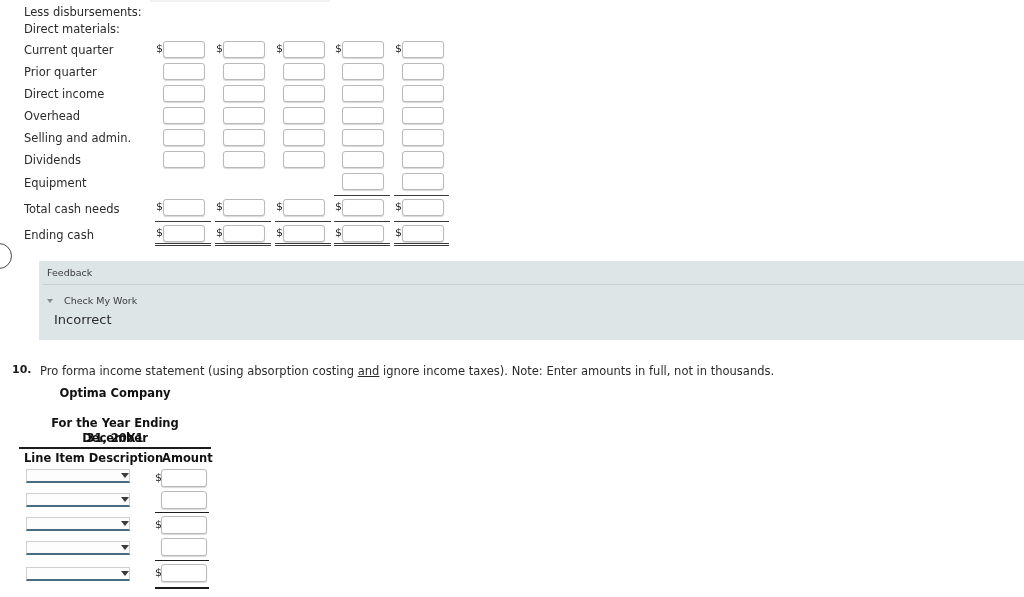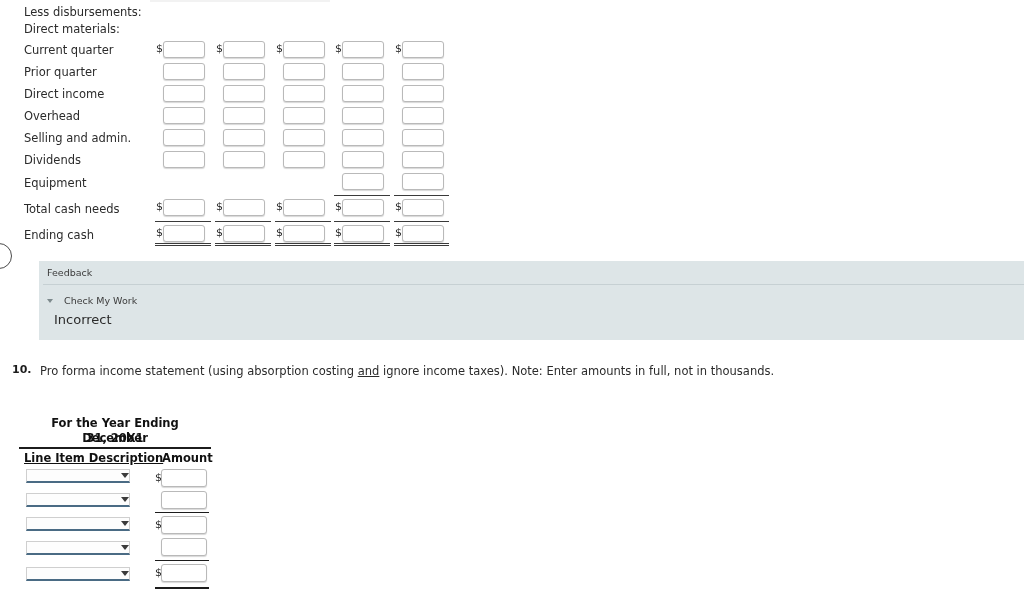--- a/index.html
+++ b/index.html
@@ -325,25 +325,26 @@
     <div class="cmw-row">
       <span class="caret-down"></span>
       <span class="cmw-label">Check My Work</span>
     </div>
     <div class="cmw-result">Incorrect</div>
   </div>
 
   <div class="qnum">10.</div>
   <div class="qtext"><span>Pro forma income statement (using absorption costing </span><u>and</u><span> ignore income taxes). Note: Enter amounts in full, not in thousands.</span></div>
 
+  <div class="stmt-title" style="top:386px;">Optima Company</div>
   <div class="stmt-title" style="top:416px;">For the Year Ending December</div>
   <div class="stmt-title" style="top:431px;">31, 20X1</div>
   <div class="stmt-rule"></div>
 
-  <div class="colhead" style="left:24px; top:451px;text-decoration:underline;">Line Item Description</div>
+  <div class="colhead" style="left:24px; top:451px;">Line Item Description</div>
   <div class="colhead" style="left:162px; top:451px;">Amount</div>
 
   <div>
 
     <select class="ddl" style="top:469px;"><option></option></select>
     <span class="ddl-arrow" style="left:121px; top:473px;"></span>
     <div class="dollar" style="left:155px; top:469px;">$</div>
     <input class="amt" style="left: 161px; top: 469px;" value="">
 
     <select class="ddl" style="top:493px;"><option></option></select>

